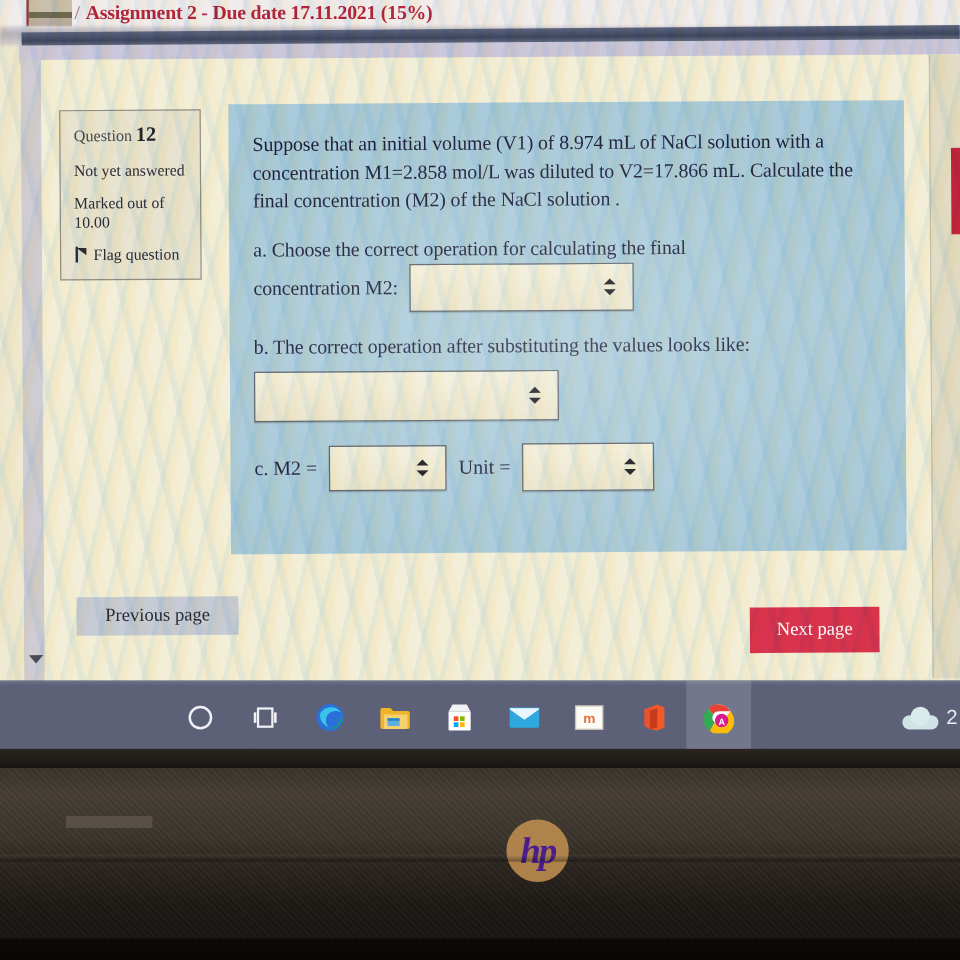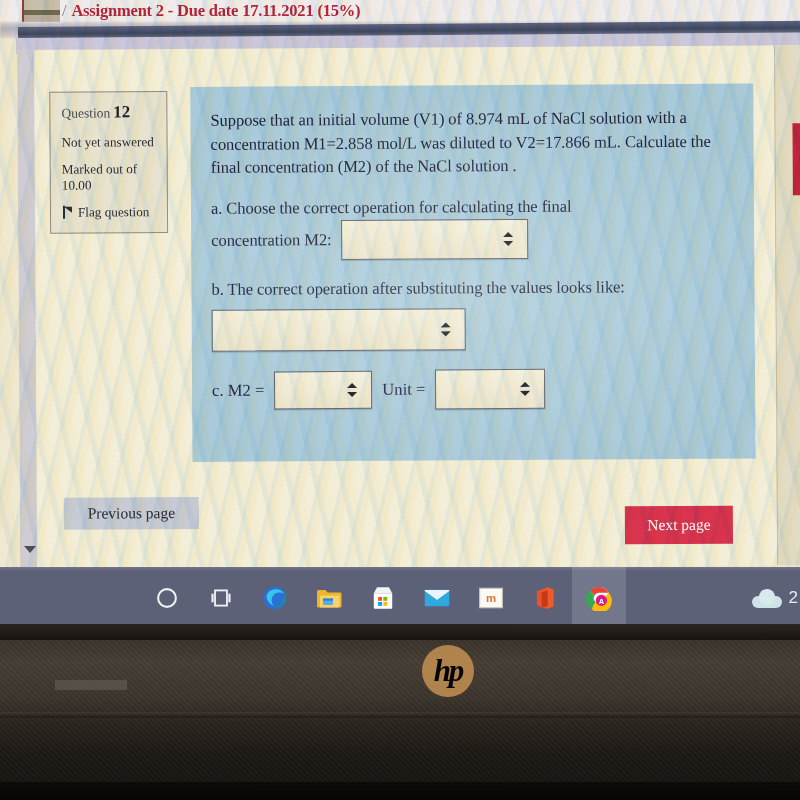--- a/index.html
+++ b/index.html
@@ -384,30 +384,30 @@
   }
   .laptop-body::after {
     content:"";
     position:absolute; inset:0;
     background:
       repeating-linear-gradient(45deg,
         rgba(255,255,255,0.022) 0 2px, rgba(0,0,0,0.02) 2px 4px);
   }
   .hp-logo {
     position: absolute;
-    left: 422px; top: 645px;
+    left: 422px; top: 683px;
     width: 52px; height: 52px;
     border-radius: 50%;
     background: #b98a4e;
     display: flex; align-items: center; justify-content: center;
     font-family: "Liberation Serif", serif;
     font-style: italic;
     font-weight: bold;
     font-size: 31px;
-    color: #000000;
+    color: #4c1d95;
     letter-spacing: -2px;
     opacity: 0.92;
   }
   .lbl-sticker {
     position: absolute;
     left: 55px; top: 680px;
     width: 72px; height: 10px;
     background: #6b6258;
     opacity: 0.55;
     font-size: 5px;

